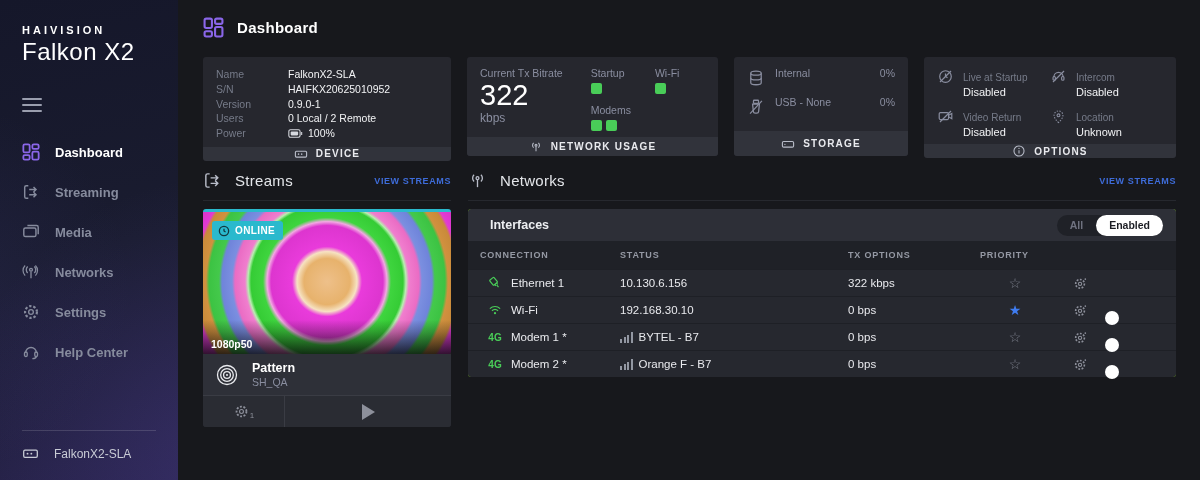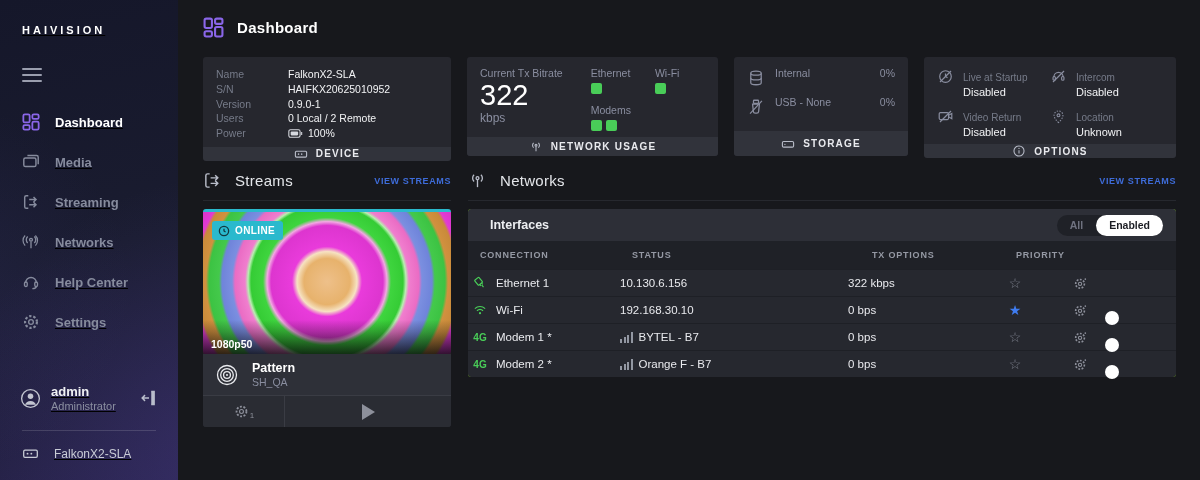--- a/index.html
+++ b/index.html
@@ -4,21 +4,21 @@
 <style>
   * { margin:0; padding:0; box-sizing:border-box; }
   html,body { width:1200px; height:480px; overflow:hidden; }
   body { font-family:"Liberation Sans", sans-serif; background:#17181c; display:flex; }
   .icon svg { display:block; }
 
   
   .sidebar{ width:178px; flex:0 0 178px; display:flex; flex-direction:column; padding-top:24px;
     background: radial-gradient(circle at 130% 95%, rgba(116,92,214,0.22), transparent 55%),
                 radial-gradient(circle at -30% 60%, rgba(90,80,180,0.10), transparent 50%),
-                linear-gradient(168deg,#15172a 0%,#1a1c30 52%,#252147 100%); text-decoration: underline; }
+                linear-gradient(168deg,#15172a 0%,#1a1c30 52%,#252147 100%); }
   .brand{ padding:0 22px; }
   .brand-company{ color:#ffffff; font-size:11px; font-weight:bold; letter-spacing:3px; }
   .brand-product{ color:#ffffff; font-size:24px; font-weight:400; letter-spacing:0.5px; margin-top:2px; }
   .hamburger{ margin:32px 22px 8px; width:20px; cursor:pointer; }
   .hamburger span{ display:block; height:2px; background:#9a9eae; border-radius:1px; margin-bottom:4px; }
   .nav{ margin-top:8px; }
   .nav-item{ display:flex; align-items:center; gap:15px; padding:11px 22px; color:#868b9d; font-size:13px; font-weight:bold; cursor:pointer; }
   .nav-item .icon{ color:#868b9d; }
   .nav-item.active{ color:#ffffff; }
   .nav-item.active .icon{ color:#8a66e8; }
@@ -108,45 +108,46 @@
   .play-tri{ width:0; height:0; border-left:13px solid #8d909b; border-top:8px solid transparent; border-bottom:8px solid transparent; }
 
   
   .panel{ margin-top:8px; background:#84cc16; border-radius:3px; }
   .panel-header{ height:32px; background:#2d2f37; border-radius:3px 3px 0 0; display:flex; align-items:center; padding:0 13px 0 22px; }
   .panel-title{ color:#eceef1; font-size:12.5px; font-weight:bold; }
   .filter{ margin-left:auto; background:#1f2127; border-radius:11px; height:21px; display:flex; align-items:center; cursor:pointer; }
   .filter .opt{ font-size:10.5px; font-weight:bold; color:#6f7280; padding:0 13px; line-height:21px; border-radius:11px; }
   .filter .opt.selected{ background:#ffffff; color:#1c1e24; }
   .tgrid{ display:grid; grid-template-columns:152px 228px 132px 70px 60px 1fr; align-items:center; }
-  .thead{ height:28px; background:#1f2127; color:#9599a4; font-size:9px; font-weight:bold; letter-spacing:0.8px;gap:12px; }
+  .thead{ height:28px; background:#1f2127; color:#9599a4; font-size:9px; font-weight:bold; letter-spacing:0.8px; }
   .thead .c1{ padding-left:12px; }
   .trow{ height:27px; background:#26282f; border-top:1px solid #1e2026; color:#e9eaee; font-size:11.5px; }
   .trow:last-child{ border-radius:0 0 3px 3px; }
-  .conn{ display:flex; align-items:center; gap:8px; padding-left:4px; }
+  .conn{ display:flex; align-items:center; gap:8px; padding-left:19px; }
   .conn .icon{ color:#49cd58; }
   .badge-4g{ color:#49cd58; font-size:10px; font-weight:bold; width:16px;text-align:center; }
   .status-cell{ display:flex; align-items:center; gap:6px; }
   .bars{ display:flex; align-items:flex-end; gap:1.5px; height:11px; }
   .bars i{ width:2px; background:#9297a2; display:block; }
   .bars i:nth-child(1){ height:4px; } .bars i:nth-child(2){ height:6px; }
   .bars i:nth-child(3){ height:8px; } .bars i:nth-child(4){ height:11px; }
   .star{ font-size:14px; color:#7a7e8a; text-align:center; cursor:pointer; }
   .star.starred{ color:#3f7cf0; }
   .gear-cell{ display:flex; justify-content:center; cursor:pointer; color:#8d909b; }
   .toggle-cell{ padding-left:10px; }
   .toggle{ width:31px; height:16px; border-radius:8px; background:#2e7bf6; position:relative; cursor:pointer; }
   .toggle .knob{ position:absolute; top:1px; right:1px; width:14px; height:14px; border-radius:50%; background:#ffffff; }
 </style>
 </head>
 <body>
 
 <aside class="sidebar">
   <div class="brand">
     <div class="brand-company">HAIVISION</div>
+    <div class="brand-product">Falkon X2</div>
   </div>
 
   <div class="hamburger">
       <span></span>
       <span></span>
       <span></span>
     </div>
 
   <nav class="nav">
     <div class="nav-item active">
@@ -156,91 +157,71 @@
             <rect x="11.5" y="1.5" width="7" height="5" rx="1.6"></rect>
             <rect x="1.5" y="13.5" width="7" height="5" rx="1.6"></rect>
             <rect x="11.5" y="9.5" width="7" height="9" rx="1.6"></rect>
           </svg>
       </span>
       <span>Dashboard</span>
     </div>
     <div class="nav-item">
       <span class="icon">
         <svg width="18" height="18" viewBox="0 0 20 20" fill="none" stroke="currentColor" stroke-width="1.6">
-            <rect x="2" y="5.5" width="13.5" height="9.5" rx="1.8"></rect>
-            <path d="M6 2.8h10.2A1.8 1.8 0 0 1 18 4.6v7.9"></path>
-          </svg>
-      </span>
-      <span>Media</span>
-    </div>
-    <div class="nav-item">
-      <span class="icon">
-        <svg width="18" height="18" viewBox="0 0 20 20" fill="none" stroke="currentColor" stroke-width="1.6">
             <path d="M7 3H4.8A1.8 1.8 0 0 0 3 4.8v10.4A1.8 1.8 0 0 0 4.8 17H7"></path>
             <path d="M8 7.2h7.2M12.8 4.4l2.8 2.8-2.8 2.8"></path>
             <path d="M8 13h7.2M12.8 10.2l2.8 2.8-2.8 2.8"></path>
           </svg>
       </span>
       <span>Streaming</span>
+    </div>
+    <div class="nav-item">
+      <span class="icon">
+        <svg width="18" height="18" viewBox="0 0 20 20" fill="none" stroke="currentColor" stroke-width="1.6">
+            <rect x="2" y="5.5" width="13.5" height="9.5" rx="1.8"></rect>
+            <path d="M6 2.8h10.2A1.8 1.8 0 0 1 18 4.6v7.9"></path>
+          </svg>
+      </span>
+      <span>Media</span>
     </div>
     <div class="nav-item">
       <span class="icon">
         <svg width="18" height="18" viewBox="0 0 20 20" fill="none" stroke="currentColor" stroke-width="1.5">
             <circle cx="10" cy="7.5" r="1.6"></circle>
             <path d="M10 9.5V17"></path>
             <path d="M6.3 11.2a5.2 5.2 0 0 1 0-7.4M13.7 3.8a5.2 5.2 0 0 1 0 7.4"></path>
             <path d="M3.8 13.6a8.6 8.6 0 0 1 0-12.2M16.2 1.4a8.6 8.6 0 0 1 0 12.2" transform="translate(0 1.5) scale(0.92)"></path>
           </svg>
       </span>
       <span>Networks</span>
     </div>
     <div class="nav-item">
       <span class="icon">
+        <svg width="18" height="18" viewBox="0 0 20 20" fill="none" stroke="currentColor">
+            <circle cx="10" cy="10" r="6.6" stroke-width="2.4" stroke-dasharray="2.6 2.1"></circle>
+            <circle cx="10" cy="10" r="2.6" stroke-width="1.5"></circle>
+          </svg>
+      </span>
+      <span>Settings</span>
+    </div>
+    <div class="nav-item">
+      <span class="icon">
         <svg width="18" height="18" viewBox="0 0 20 20" fill="none" stroke="currentColor" stroke-width="1.5">
             <path d="M4 11a6 6 0 0 1 12 0"></path>
             <rect x="2.8" y="10" width="3" height="5" rx="1.5"></rect>
             <rect x="14.2" y="10" width="3" height="5" rx="1.5"></rect>
             <path d="M16 15a4.5 3 0 0 1-4.5 2.4"></path>
           </svg>
       </span>
       <span>Help Center</span>
     </div>
-    <div class="nav-item">
-      <span class="icon">
-        <svg width="18" height="18" viewBox="0 0 20 20" fill="none" stroke="currentColor">
-            <circle cx="10" cy="10" r="6.6" stroke-width="2.4" stroke-dasharray="2.6 2.1"></circle>
-            <circle cx="10" cy="10" r="2.6" stroke-width="1.5"></circle>
-          </svg>
-      </span>
-      <span>Settings</span>
-    </div>
   </nav>
 
   <div class="sidebar-spacer"></div>
 
-  <div class="user-row">
-    <span class="icon" style="color:#c2c5d0;">
-      <svg width="21" height="21" viewBox="0 0 22 22" fill="none" stroke="currentColor" stroke-width="1.4">
-          <circle cx="11" cy="11" r="9.3"></circle>
-          <circle cx="11" cy="8.6" r="2.9" fill="currentColor" stroke="none"></circle>
-          <path d="M5.2 17.6a6.2 6.2 0 0 1 11.6 0" fill="currentColor" stroke="none"></path>
-        </svg>
-    </span>
-    <span class="user-texts">
-      <span class="user-name">admin</span>
-      <span class="user-role">Administrator</span>
-    </span>
-    <span class="logout icon">
-      <svg width="18" height="18" viewBox="0 0 20 20" fill="none" stroke="currentColor" stroke-width="1.6">
-          <path d="M12.5 2.8h3.2v14.4h-3.2"></path>
-          <rect x="12.5" y="2.8" width="3.2" height="14.4" fill="currentColor" stroke="none"></rect>
-          <path d="M10 10H3M5.6 6.8 2.4 10l3.2 3.2"></path>
-        </svg>
-    </span>
-  </div>
 
   <div class="side-divider"></div>
 
   <div class="device-row">
     <span class="icon">
       <svg width="17" height="17" viewBox="0 0 20 20" fill="none" stroke="currentColor" stroke-width="1.5">
           <rect x="2" y="6" width="16" height="8.5" rx="1.5"></rect>
           <circle cx="6.5" cy="10.2" r="1.1" fill="currentColor" stroke="none"></circle>
           <circle cx="11" cy="10.2" r="1.1" fill="currentColor" stroke="none"></circle>
         </svg>
@@ -311,21 +292,21 @@
 
     <div class="card">
       <div class="card-body nu-body">
         <div class="nu-bitrate">
           <div class="lbl">Current Tx Bitrate</div>
           <div class="val">322</div>
           <div class="unit">kbps</div>
         </div>
         <div class="nu-ind">
           <div>
-            <div class="lbl">Ethernet</div>
+            <div class="lbl">Startup</div>
             <div class="sqs" style="margin-top:4px;">
                 <span class="sq"></span>
               </div>
             <div class="lbl" style="margin-top:10px;">Modems</div>
             <div class="sqs" style="margin-top:4px;">
                 <span class="sq"></span>
                 <span class="sq"></span>
               </div>
           </div>
           <div>

